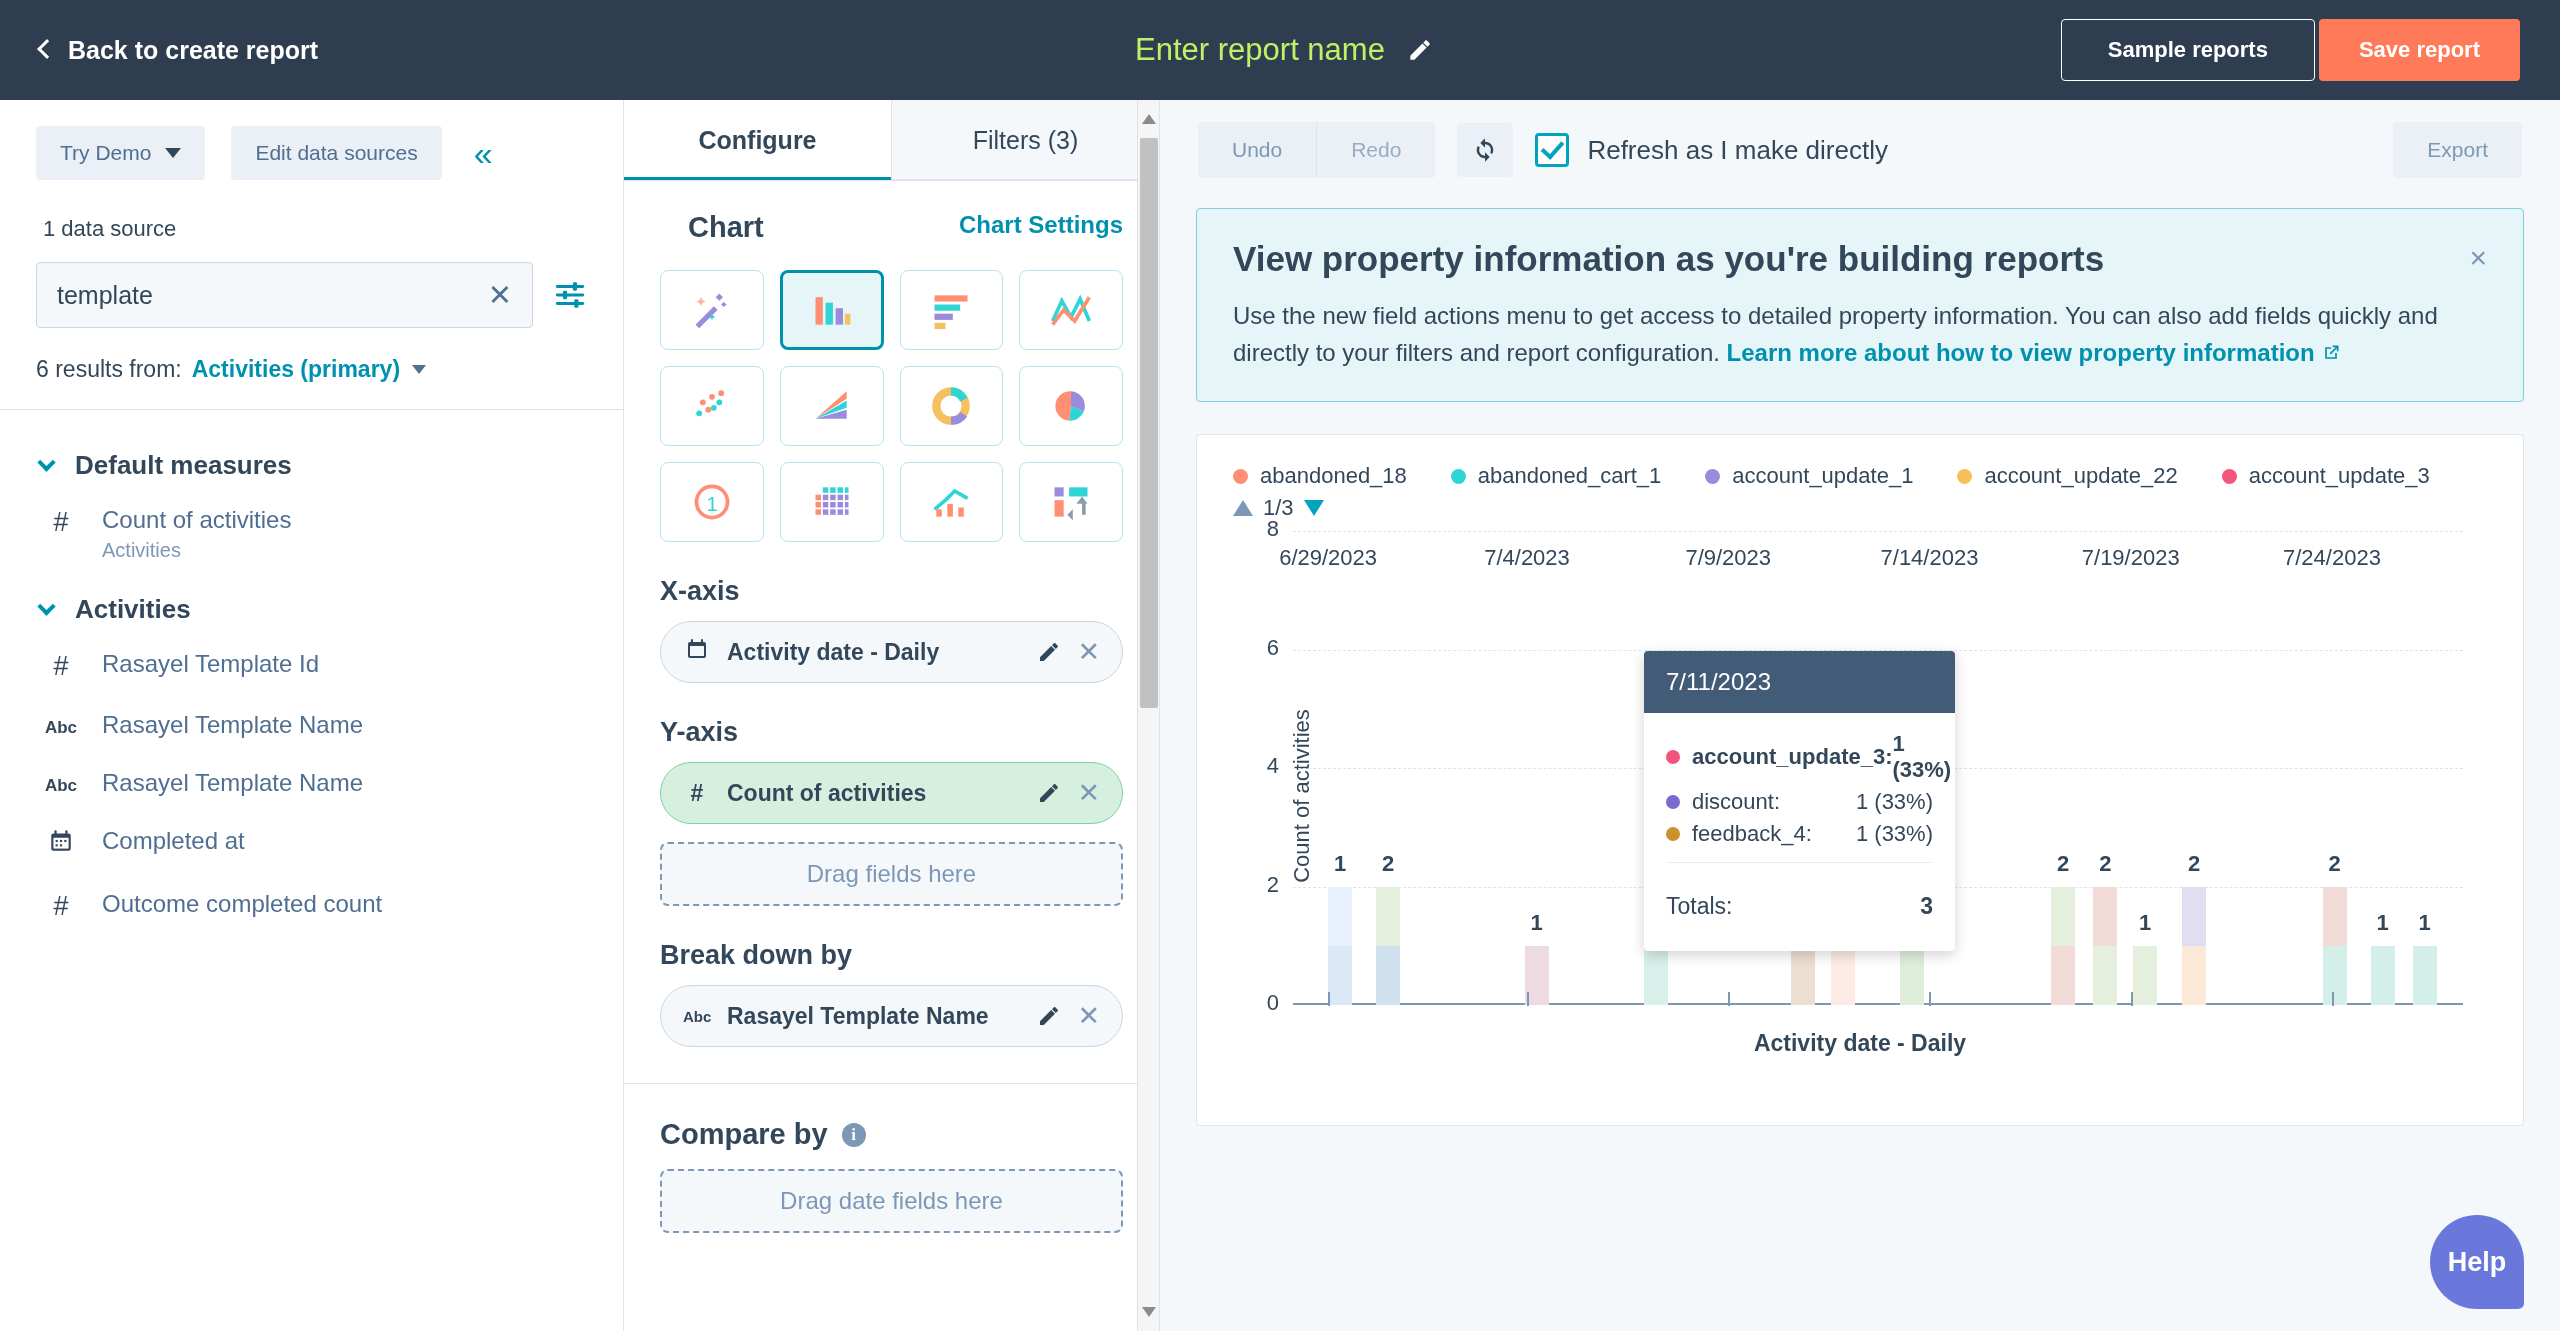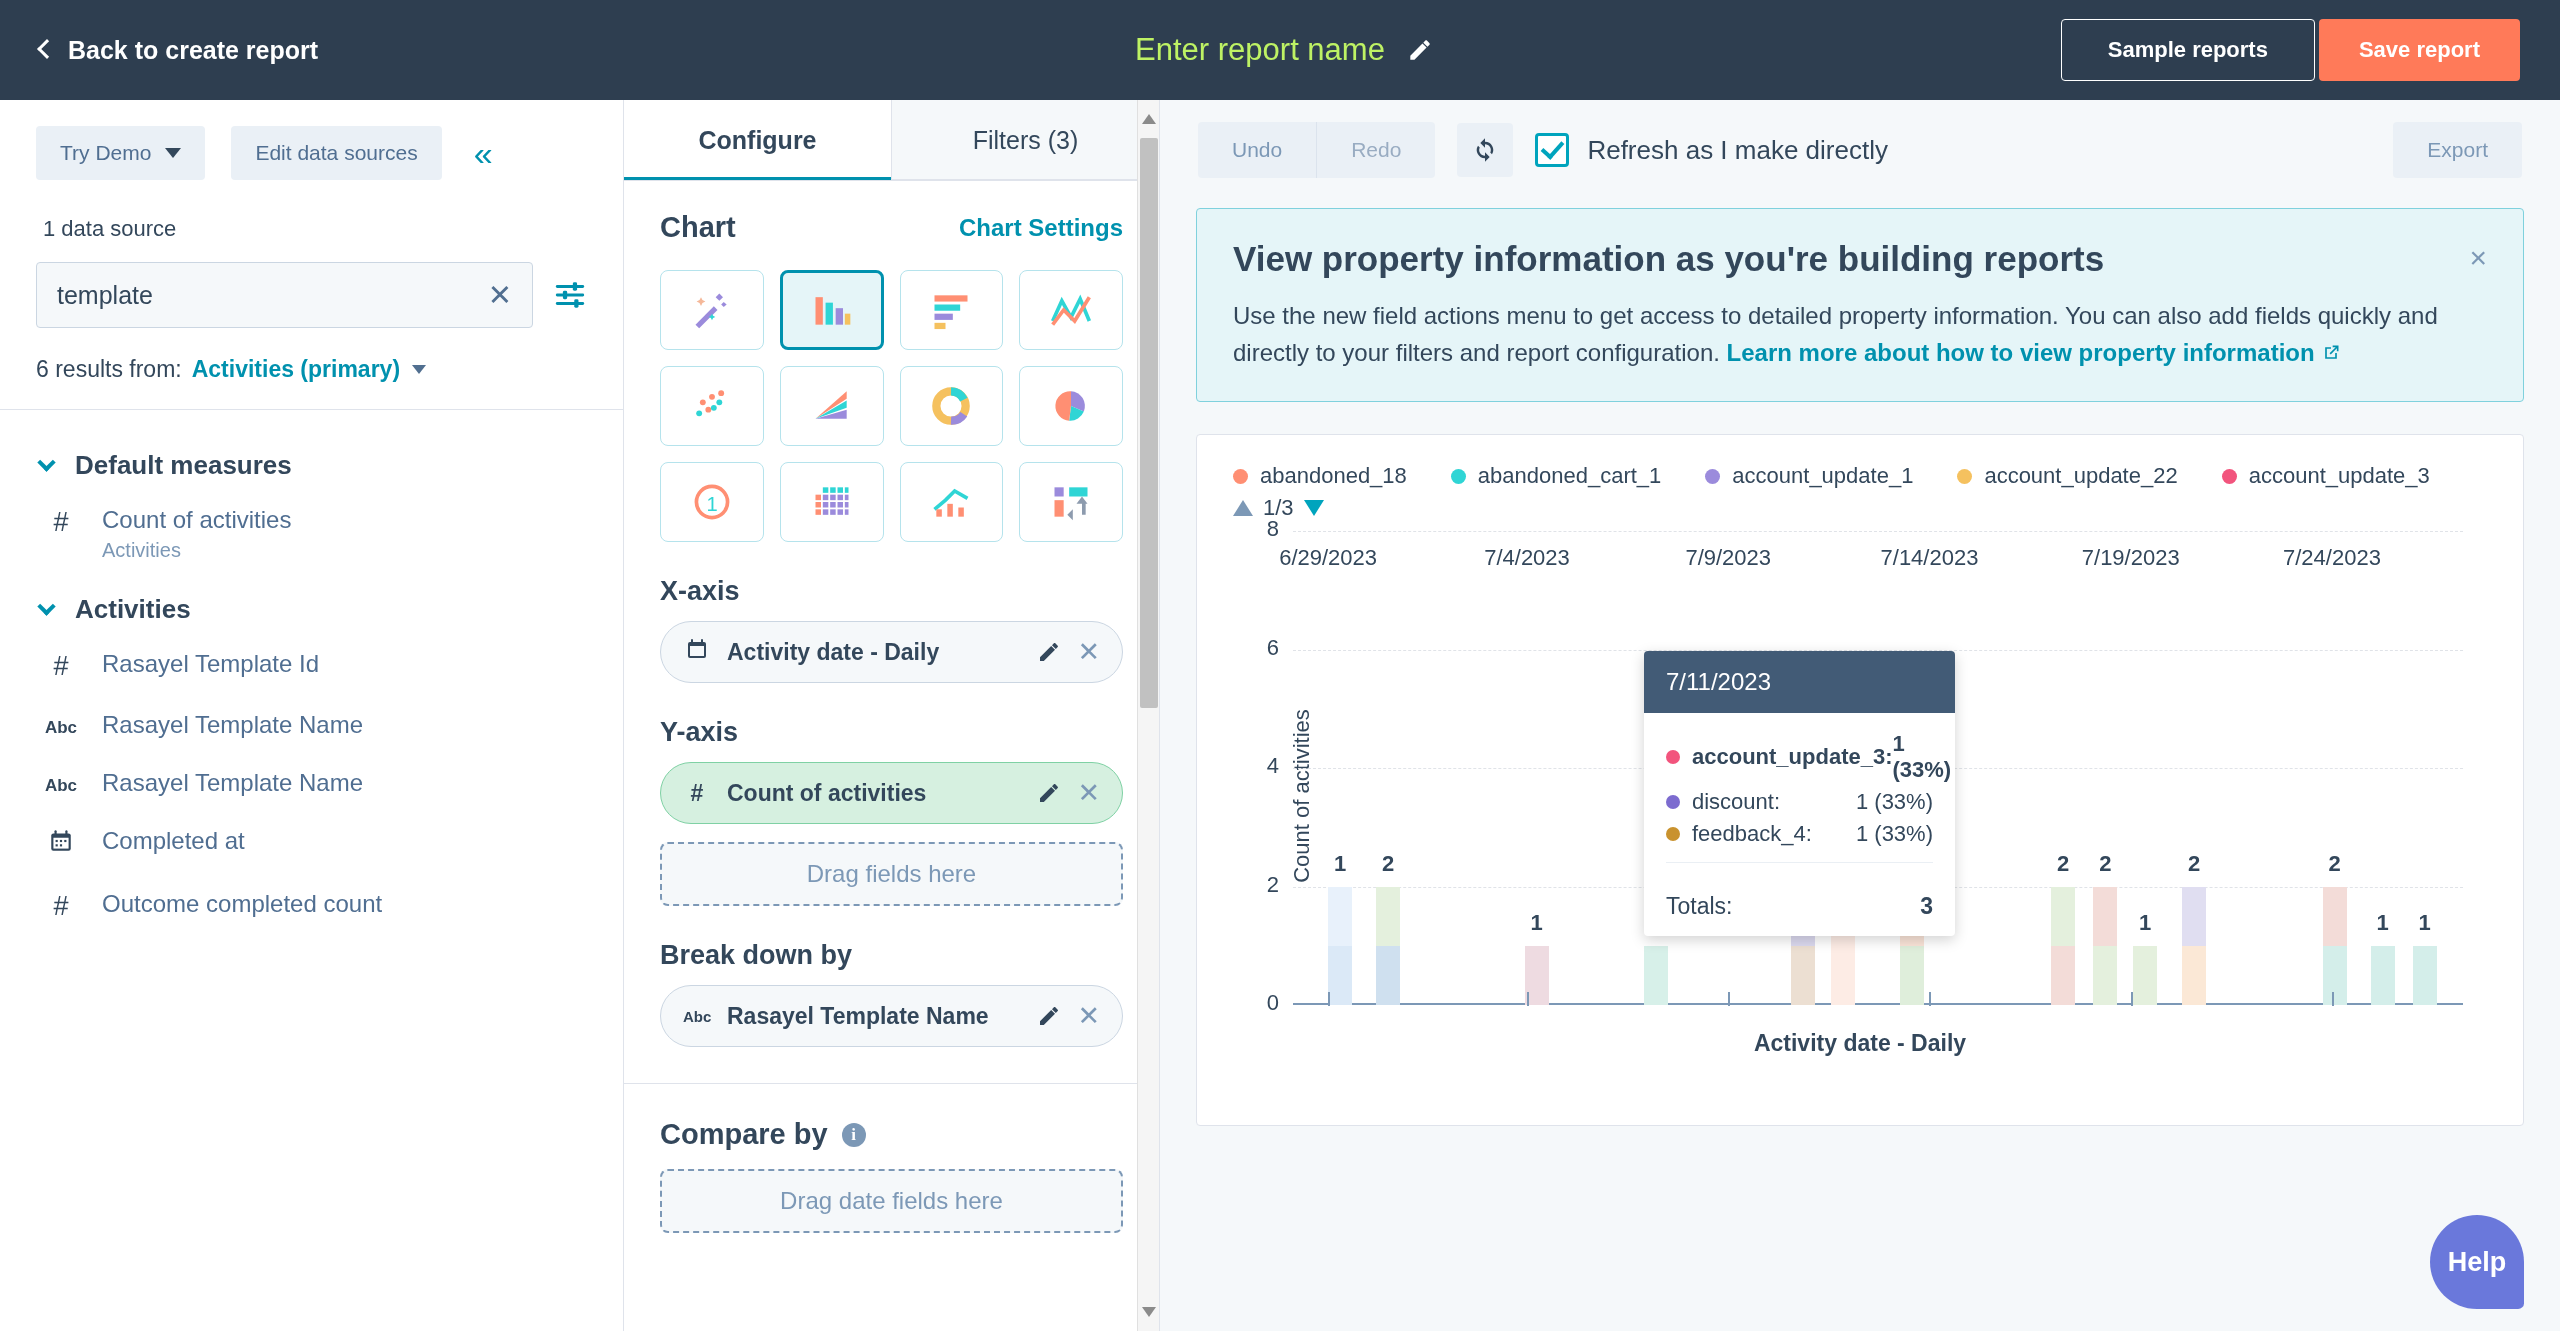--- a/index.html
+++ b/index.html
@@ -114,21 +114,21 @@
     display: flex; flex-direction: column;
   }
   .tabs { display: flex; border-bottom: 1px solid #dfe3eb; flex-shrink: 0; }
   .tab {
     flex: 1; text-align: center; padding: 26px 0 22px 0;
     font-size: 25px; color: #33475b; cursor: pointer; background: #fff;
   }
   .tab.active { font-weight: bold; border-bottom: 3px solid #0091ae; }
   .tab.inactive { background: #f5f8fa; border-bottom: 1px solid #dfe3eb; border-left: 1px solid #dfe3eb;}
   .cfg-body { padding: 30px 36px 0 36px; overflow: hidden; flex:1; }
-  .cfg-hdr-row { display: flex; align-items: center; justify-content: space-between; }
+  .cfg-hdr-row { display: flex; justify-content: space-between; margin-left: 28px; }
   .cfg-h {font-size: 29px; font-weight: bold; color: #33475b;}
   .cfg-link { font-size: 24px; font-weight: bold; color: #0091ae; cursor: pointer;}
   .chart-grid {
     display: grid; grid-template-columns: repeat(4, 1fr);
     gap: 16px; margin-top: 26px;
   }
   .chart-cell {
     height: 80px; border: 1.5px solid #b5e3ec; border-radius: 8px;
     display: flex; align-items: center; justify-content: center; cursor: pointer; background: #fff;
   }
@@ -245,21 +245,21 @@
     position: absolute; width: 311px; background: #fff; border-radius: 4px;
     box-shadow: 0 4px 14px rgba(0,0,0,.18); overflow: hidden; z-index: 20;
   }
   .tt-head { background: #425b76; color: #fff; font-size: 24px; padding: 17px 22px; }
   .tt-body { padding: 15px 22px 10px 22px; }
   .tt-row { display: flex; align-items: center; font-size: 22px; color: #33475b; padding: 3px 0; }
   .tt-row .d { width: 14px; height: 14px; border-radius: 50%; margin-right: 12px; flex-shrink:0; }
   .tt-row .n { flex: 1; }
   .tt-row.bold .n, .tt-row.bold .v { font-weight: bold; }
   .tt-sep { height: 1px; background: #eaeff4; margin: 12px 0; }
-  .tt-tot { display: flex; font-size: 23px; color: #33475b; padding: 8px 22px 16px 22px; }
+  .tt-tot { display: flex; font-size: 23px; color: #33475b; padding: 8px 22px 31px 22px; }
   .tt-tot .n { flex: 1; }
   .tt-tot .v { font-weight: bold; }
 
   .help-btn {
     position: absolute; right: 36px; bottom: 22px; width: 94px; height: 94px;
     background: #6a78db; border-radius: 48px 48px 6px 48px; color: #fff;
     display: flex; align-items: center; justify-content: center;
     font-size: 27px; font-weight: bold; cursor: pointer;
   }
 </style>

